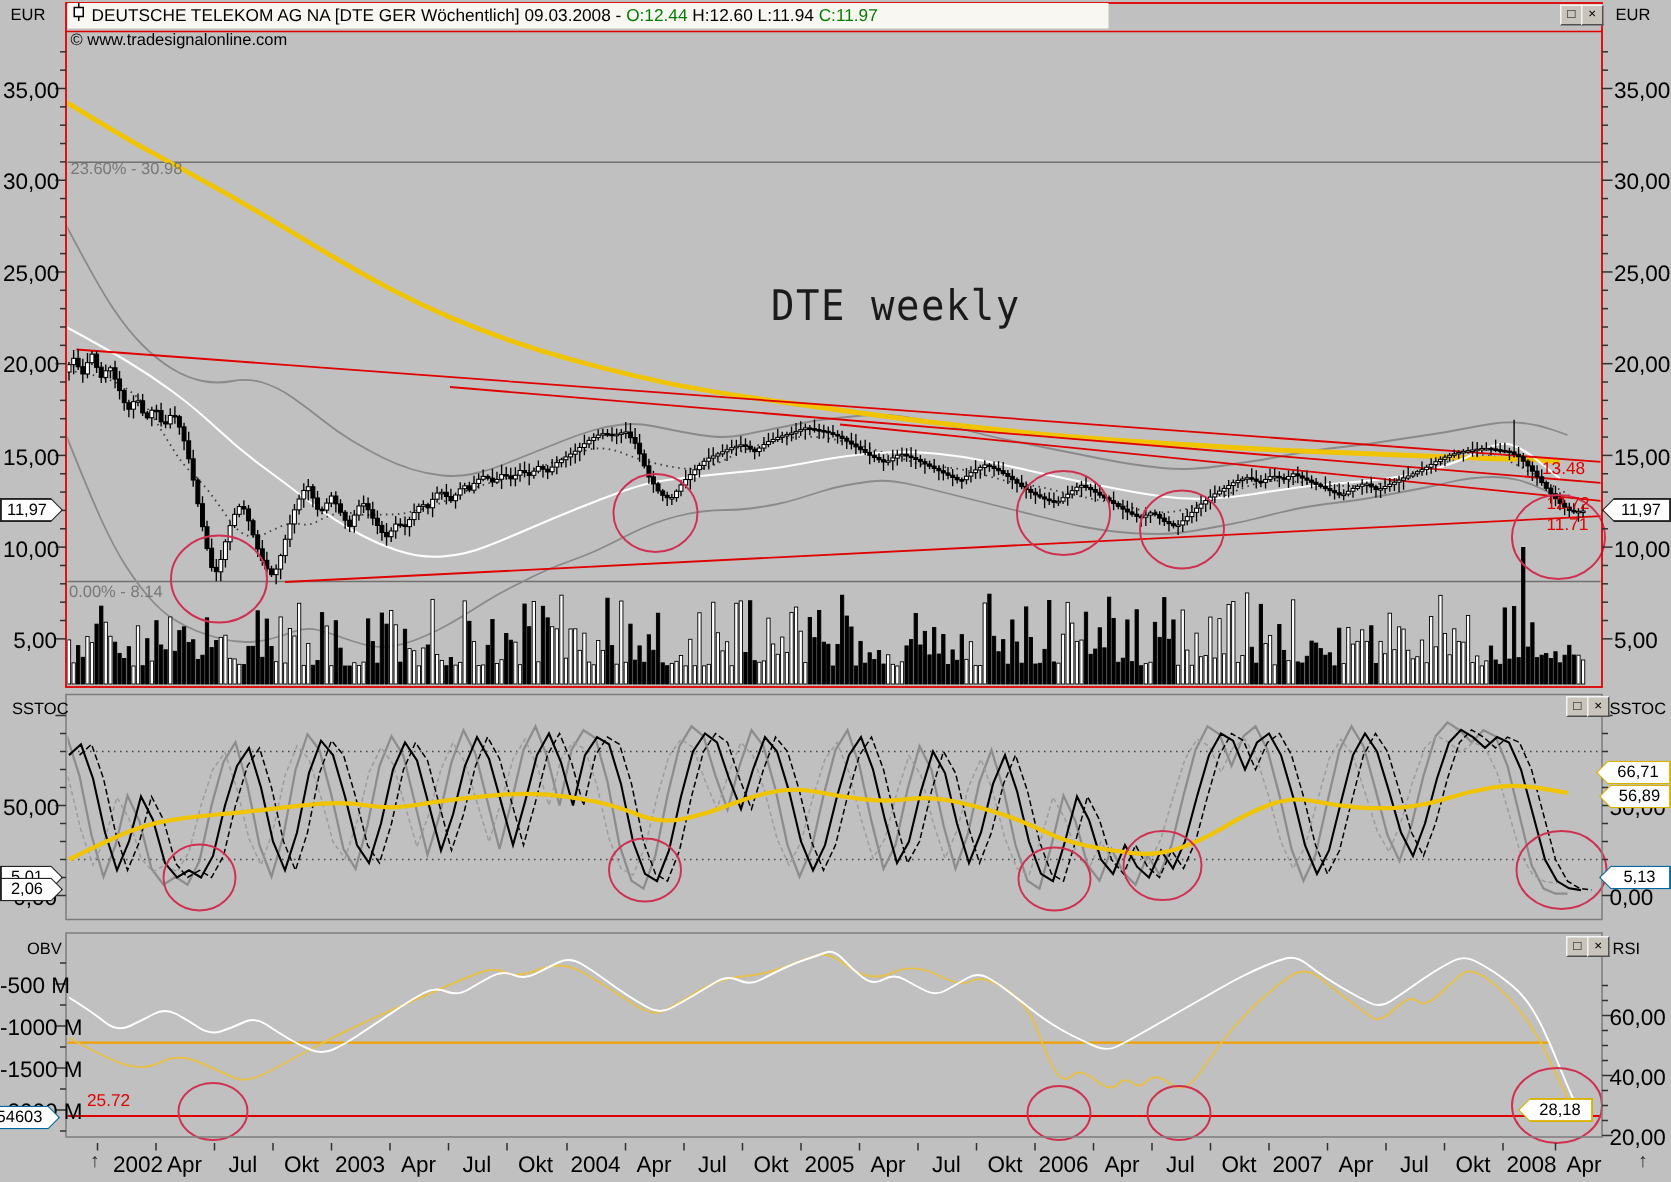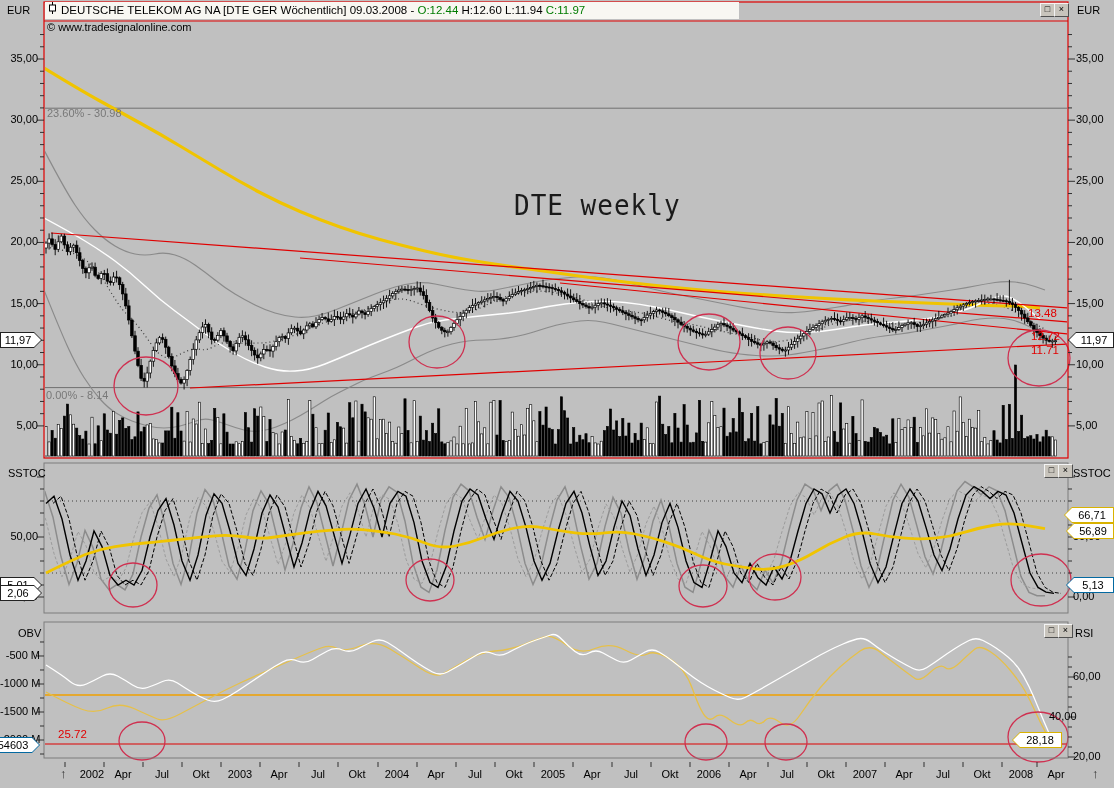--- a/index.html
+++ b/index.html
@@ -1,19 +1,19 @@
 <!DOCTYPE html>
 <html><head>
 <meta charset="utf-8">
 <style>
   html,body{margin:0;padding:0;background:#c0c0c0;}
   #app{position:relative;width:1114px;height:788px;background:#c0c0c0;
        font-family:"Liberation Sans",sans-serif;overflow:hidden;}
   #cv{position:absolute;left:0;top:0;z-index:10;}
-  .axlbl{position:absolute;font-size:11px;color:#000;z-index:20;white-space:nowrap;}
+  .axlbl{position:absolute;font-size:15px;color:#000;z-index:20;white-space:nowrap;}
   .redlbl{color:#e00000;font-size:11.5px;z-index:25;}
   #titleband{position:absolute;left:45px;top:2px;width:694px;height:17px;background:#f8f7f2;
              z-index:40;font-size:11.5px;line-height:17px;white-space:nowrap;overflow:hidden;}
   #titleband .grn{color:#007c00;}
   #titleband .icon{display:inline-block;margin:0 4px 0 3px;}
   .eur{position:absolute;top:4px;font-size:11px;z-index:41;}
   .wbtn{position:absolute;width:13px;height:12px;background:#c8c4bc;z-index:45;
         border:1px solid;border-color:#f4f4f4 #505050 #505050 #f4f4f4;
         font-size:9px;line-height:10px;text-align:center;color:#000;cursor:default;}
   .tag{position:absolute;height:16px;z-index:30;}
@@ -1323,21 +1323,21 @@
     <div class="axlbl" style="left: 1076px; top: 418.9px; width: 38px; text-align: left;">5,00</div>
     <div class="axlbl" style="left: 2px; top: 530px; width: 36px; text-align: right;">50,00</div>
     <div class="axlbl" style="left: 1073px; top: 530px; width: 40px; text-align: left;">50,00</div>
     <div class="axlbl" style="left: 2px; top: 590px; width: 36px; text-align: right;">0,00</div>
     <div class="axlbl" style="left: 1073px; top: 590px; width: 40px; text-align: left;">0,00</div>
     <div class="axlbl" style="left: 0px; top: 649px; width: 40px; text-align: right;">-500 M</div>
     <div class="axlbl" style="left: 0px; top: 677px; width: 40px; text-align: right;">-1000 M</div>
     <div class="axlbl" style="left: 0px; top: 705px; width: 40px; text-align: right;">-1500 M</div>
     <div class="axlbl" style="left: 0px; top: 733px; width: 40px; text-align: right;">-2000 M</div>
     <div class="axlbl" style="left: 1073px; top: 670px; width: 59px; text-align: left;">60,00</div>
-    <div class="axlbl" style="left: 1049px; top: 710px; width: 40px; text-align: left;">40,00</div>
+    <div class="axlbl" style="left: 1073px; top: 710px; width: 40px; text-align: left;">40,00</div>
     <div class="axlbl" style="left: 1073px; top: 750px; width: 40px; text-align: left;">20,00</div>
     <div class="axlbl" style="left: 72px; top: 768px; width: 40px; text-align: center;">2002</div>
     <div class="axlbl" style="left: 103px; top: 768px; width: 40px; text-align: center;">Apr</div>
     <div class="axlbl" style="left: 142px; top: 768px; width: 40px; text-align: center;">Jul</div>
     <div class="axlbl" style="left: 181px; top: 768px; width: 40px; text-align: center;">Okt</div>
     <div class="axlbl" style="left: 220px; top: 768px; width: 40px; text-align: center;">2003</div>
     <div class="axlbl" style="left: 259px; top: 768px; width: 40px; text-align: center;">Apr</div>
     <div class="axlbl" style="left: 298px; top: 768px; width: 40px; text-align: center;">Jul</div>
     <div class="axlbl" style="left: 337px; top: 768px; width: 40px; text-align: center;">Okt</div>
     <div class="axlbl" style="left: 377px; top: 768px; width: 40px; text-align: center;">2004</div>

